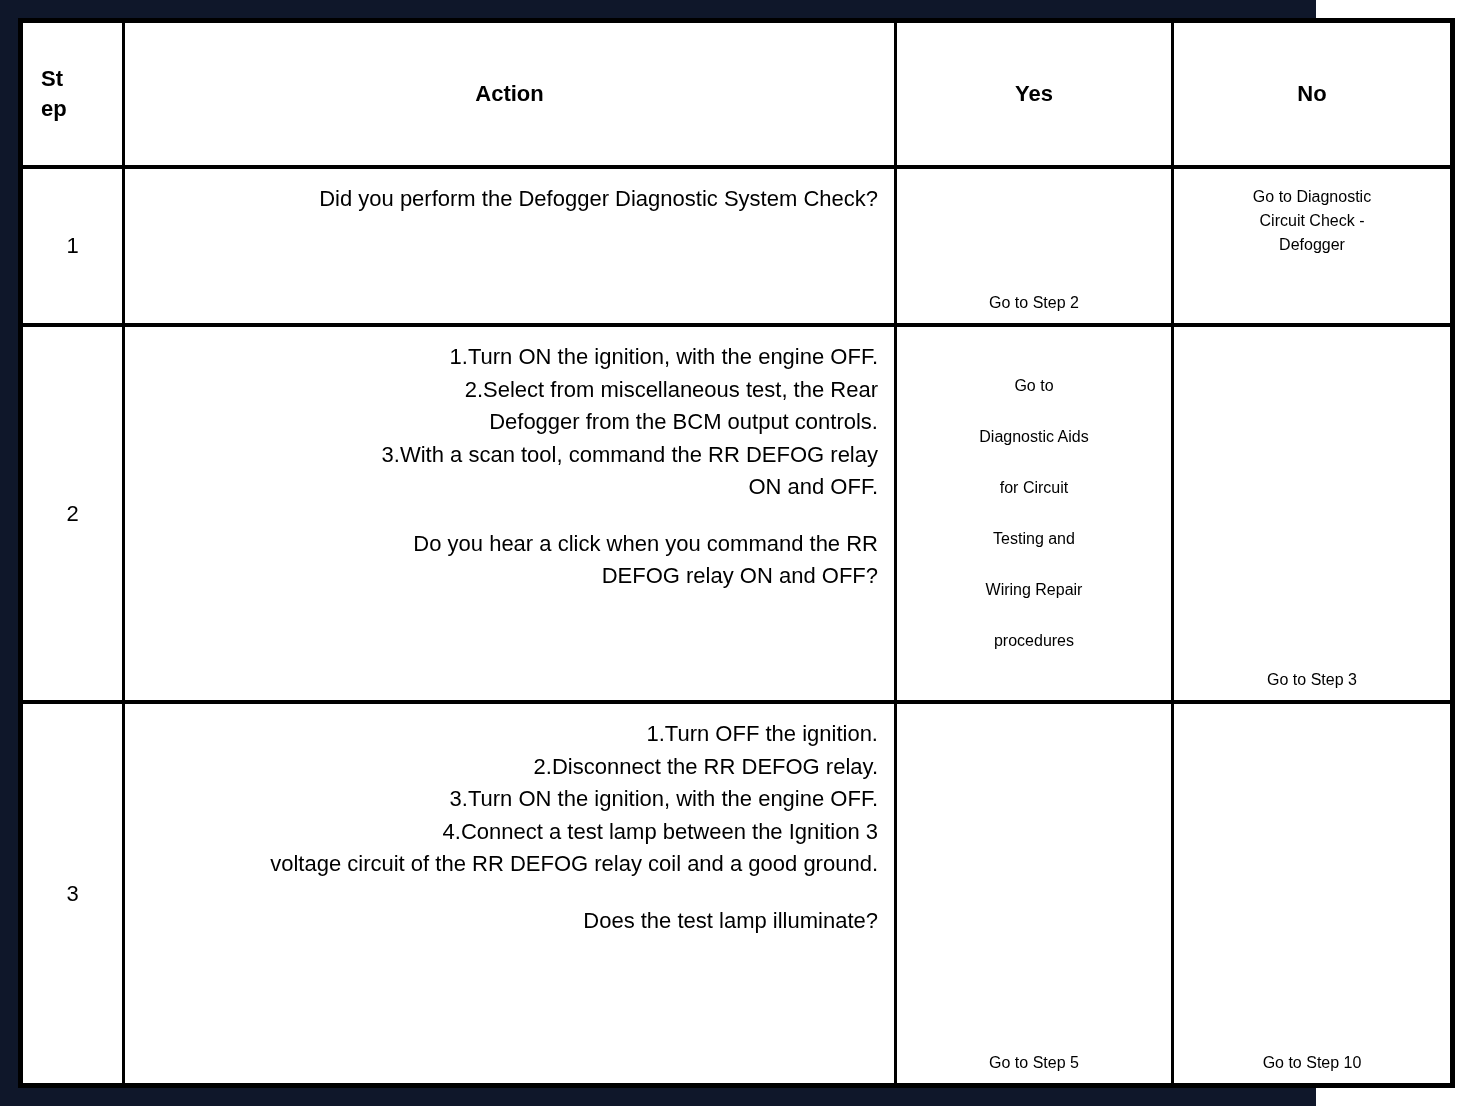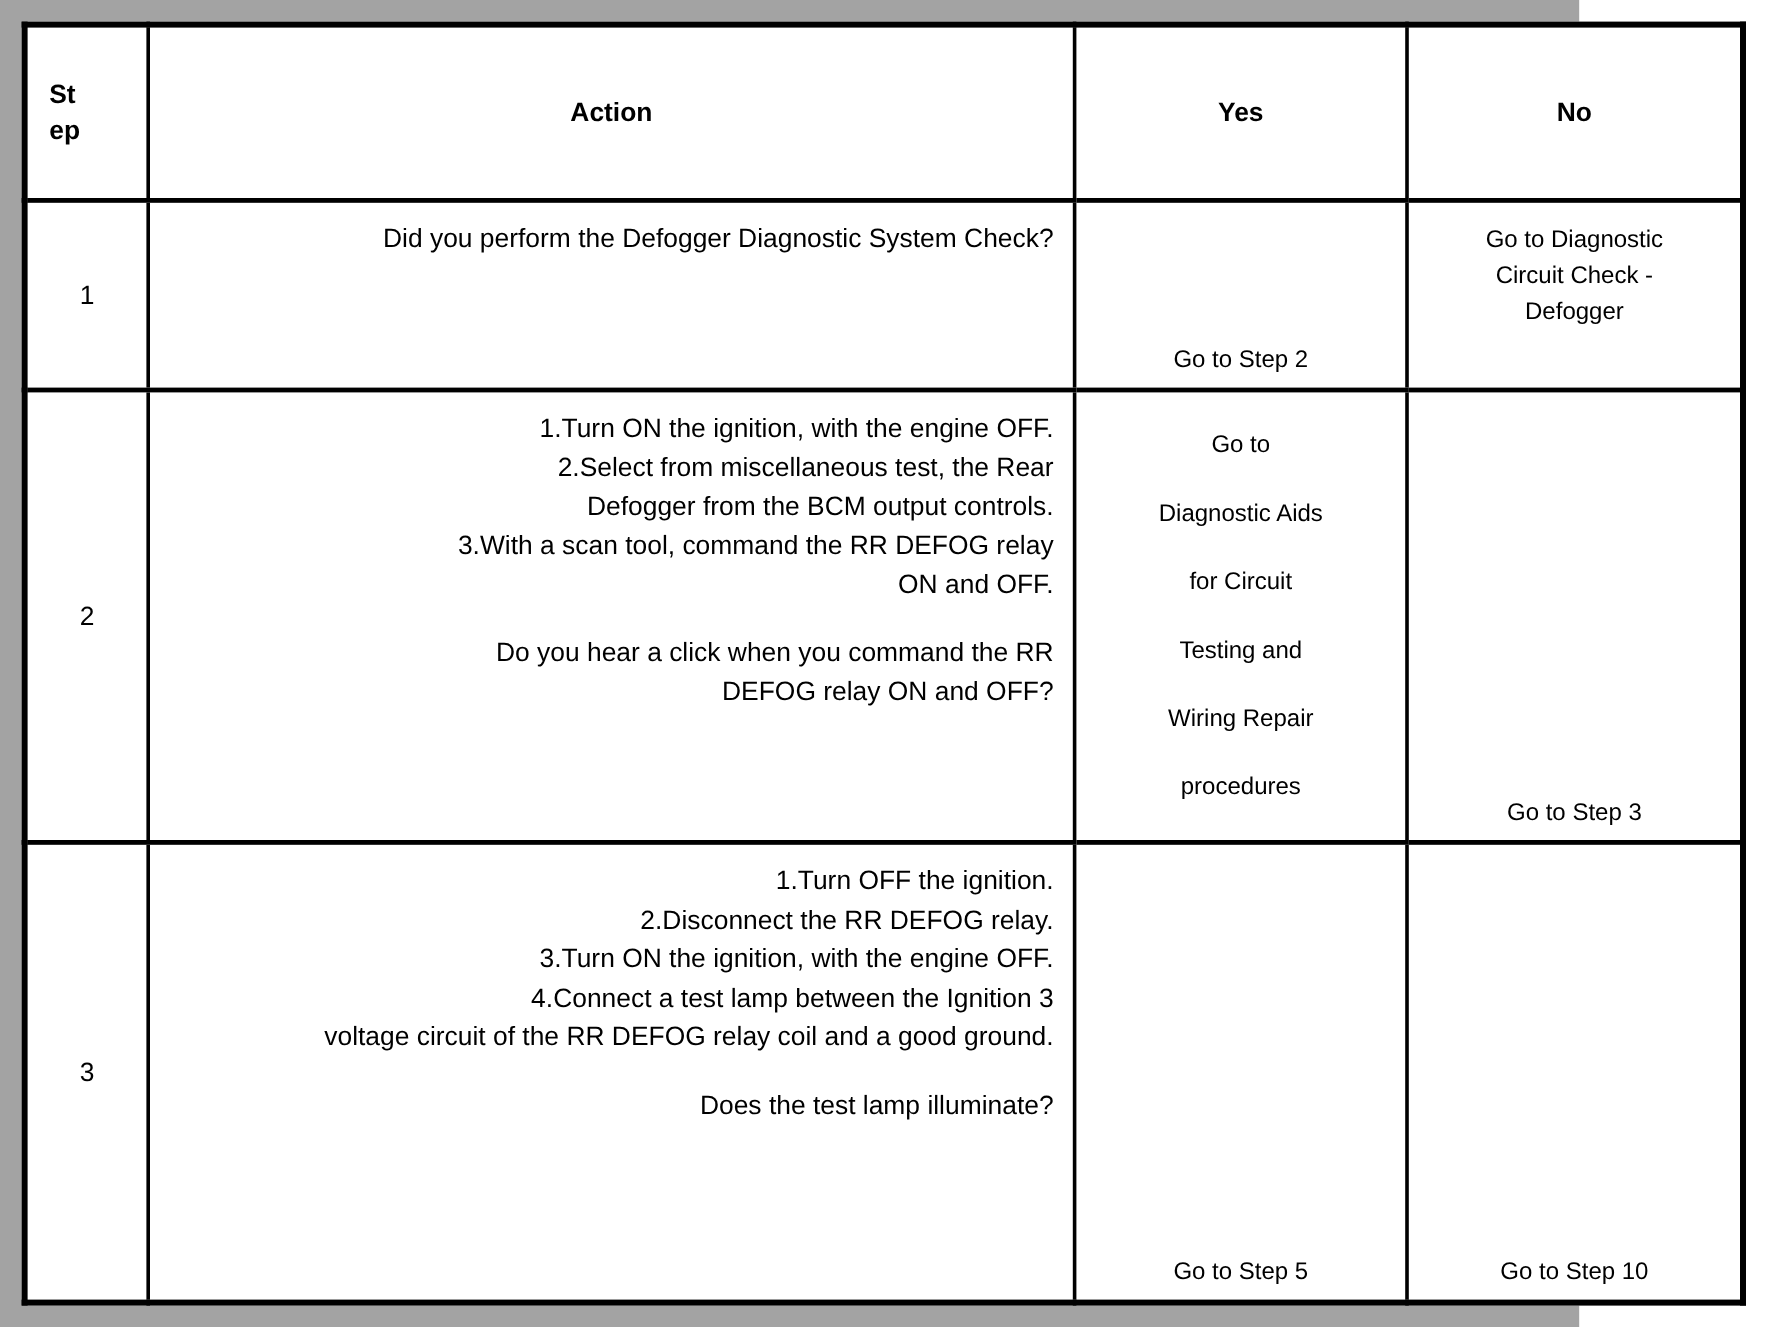--- a/index.html
+++ b/index.html
@@ -11,21 +11,21 @@
   }
   body {
     font-family: "Liberation Sans", sans-serif;
     color: #000000;
   }
 
   .sheet {
     position: relative;
     width: 1316px;
     height: 1106px;
-    background: #a3a3a3;
+    background: #0f172a;
   }
 
   table.diag {
     position: absolute;
     left: 18px;
     top: 18px;
     width: 1432px;
     border-collapse: collapse;
     table-layout: fixed;
     background: #ffffff;
@@ -100,21 +100,21 @@
     display: block;
   }
   .num {
     display: inline-block;
     width: 46px;
   }
   .q-line { padding-left: 6px; }
 
   
   .yn-cell {
-    font-size: 20px;
+    font-size: 16px;
     line-height: 1.5;
     text-align: center;
   }
   .yn-inner {
     display: flex;
     flex-direction: column;
     justify-content: flex-start;
     align-items: center;
     padding: 0 8px;
   }

